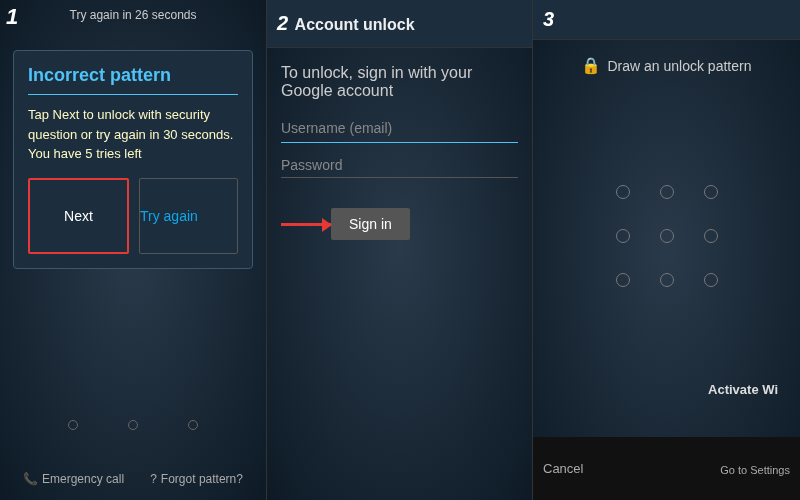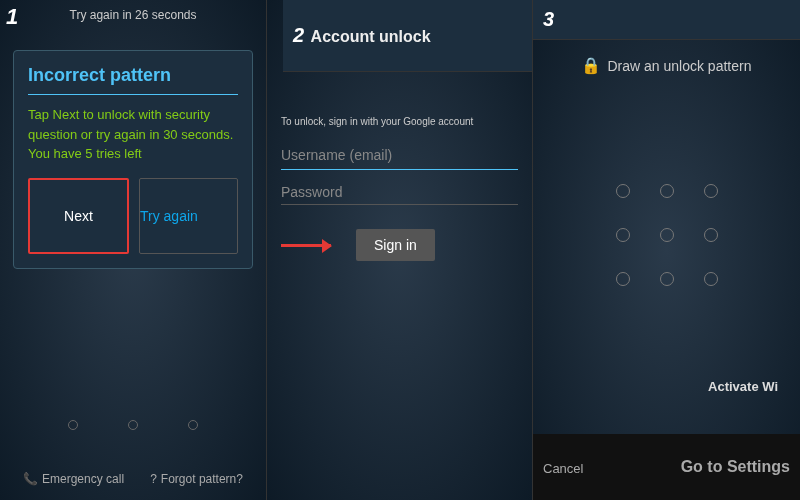--- a/index.html
+++ b/index.html
@@ -62,21 +62,21 @@
     .dialog-title {
       color: #4fc3f7;
       font-size: 18px;
       font-weight: bold;
       margin-bottom: 10px;
       border-bottom: 1px solid #4fc3f7;
       padding-bottom: 8px;
     }
 
     .dialog-body {
-      color: #84cc16;
+      color: #fef9c3;
       font-size: 13px;
       line-height: 1.5;
       margin-bottom: 14px;
     }
 
     .dialog-buttons {
       display: flex;
       gap: 10px;
     }
 
@@ -142,23 +142,22 @@
       background: #1a1a2e;
       background: radial-gradient(ellipse at center, #2a3a4a 0%, #0d1a26 100%);
       display: flex;
       flex-direction: column;
       padding: 0;
       border-right: 1px solid #333;
     }
 
     .p2-header {
       background: #1c2e3e;
-      padding: 24px 10px;
+      padding: 12px 10px;
       border-bottom: 1px solid #333;
-      margin-left: 16px;
     }
 
     .p2-title {
       color: #eee;
       font-size: 16px;
       font-weight: bold;
     }
 
     .p2-number {
       font-size: 20px;
@@ -171,22 +170,21 @@
     .p2-content {
       padding: 16px 14px;
       flex: 1;
       display: flex;
       flex-direction: column;
       gap: 14px;
     }
 
     .p2-subtitle {
       color: #ccc;
-      font-size: 10px;
-      margin-top: 28px;
+      font-size: 16px;
     }
 
     .p2-input {
       background: transparent;
       border: none;
       border-bottom: 1px solid #4fc3f7;
       color: #aaa;
       font-size: 14px;
       padding: 6px 0;
       outline: none;
@@ -206,22 +204,22 @@
     }
 
     .p2-password-label {
       color: #888;
       font-size: 14px;
     }
 
     .arrow-sign-in {
       display: flex;
       align-items: center;
-      gap: 25px;
-      margin-top: 10px;
+      gap: 0;
+      margin-top: 16px;
     }
 
     .red-arrow {
       width: 50px;
       height: 0;
       border-top: 3px solid #e53935;
       position: relative;
     }
 
     .red-arrow::after {
@@ -335,22 +333,21 @@
       position: absolute;
       bottom: 40px;
       right: 22px;
       color: #ddd;
       font-size: 13px;
       font-weight: bold;
     }
 
     .go-to-settings {
       color: #aaa;
-      font-size: 16px;
-      font-weight: bold;
+      font-size: 11px;
     }
   </style>
 </head>
 <body>
 
 <div class="panel panel-1">
   <span class="panel-number">1</span>
   <span class="timer-text">Try again in 26 seconds</span>
 
   <div class="dialog-box">

